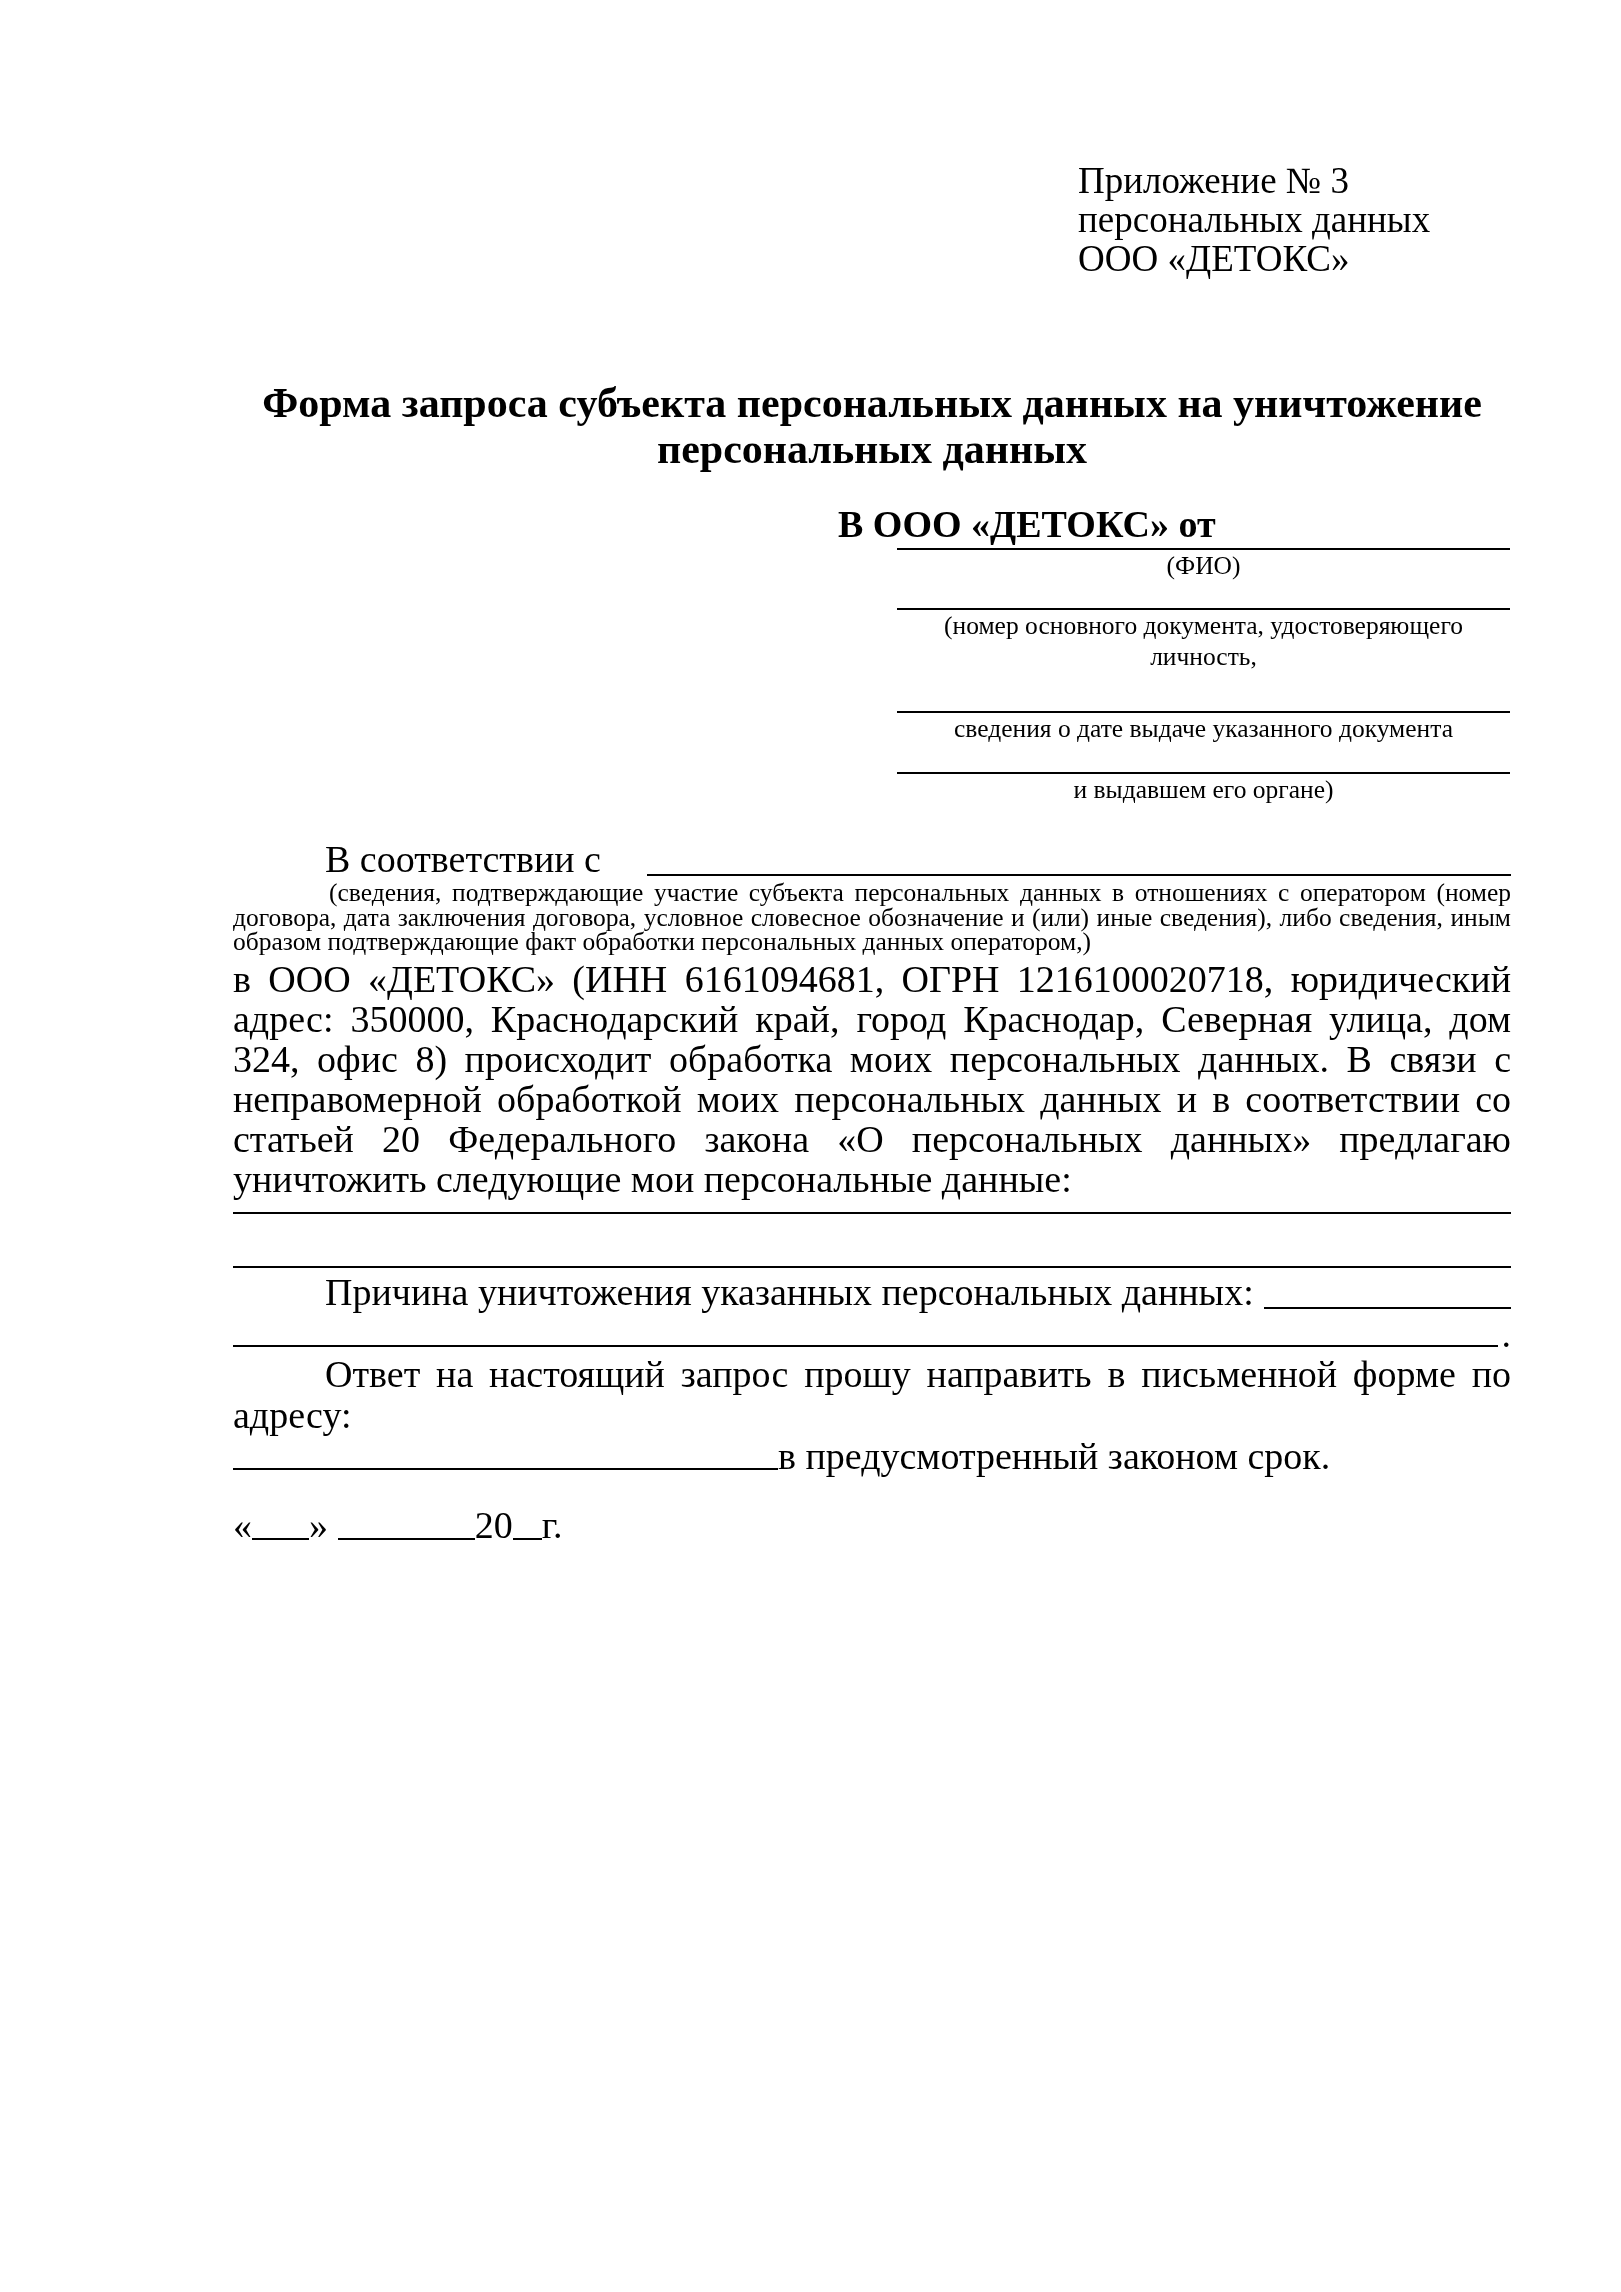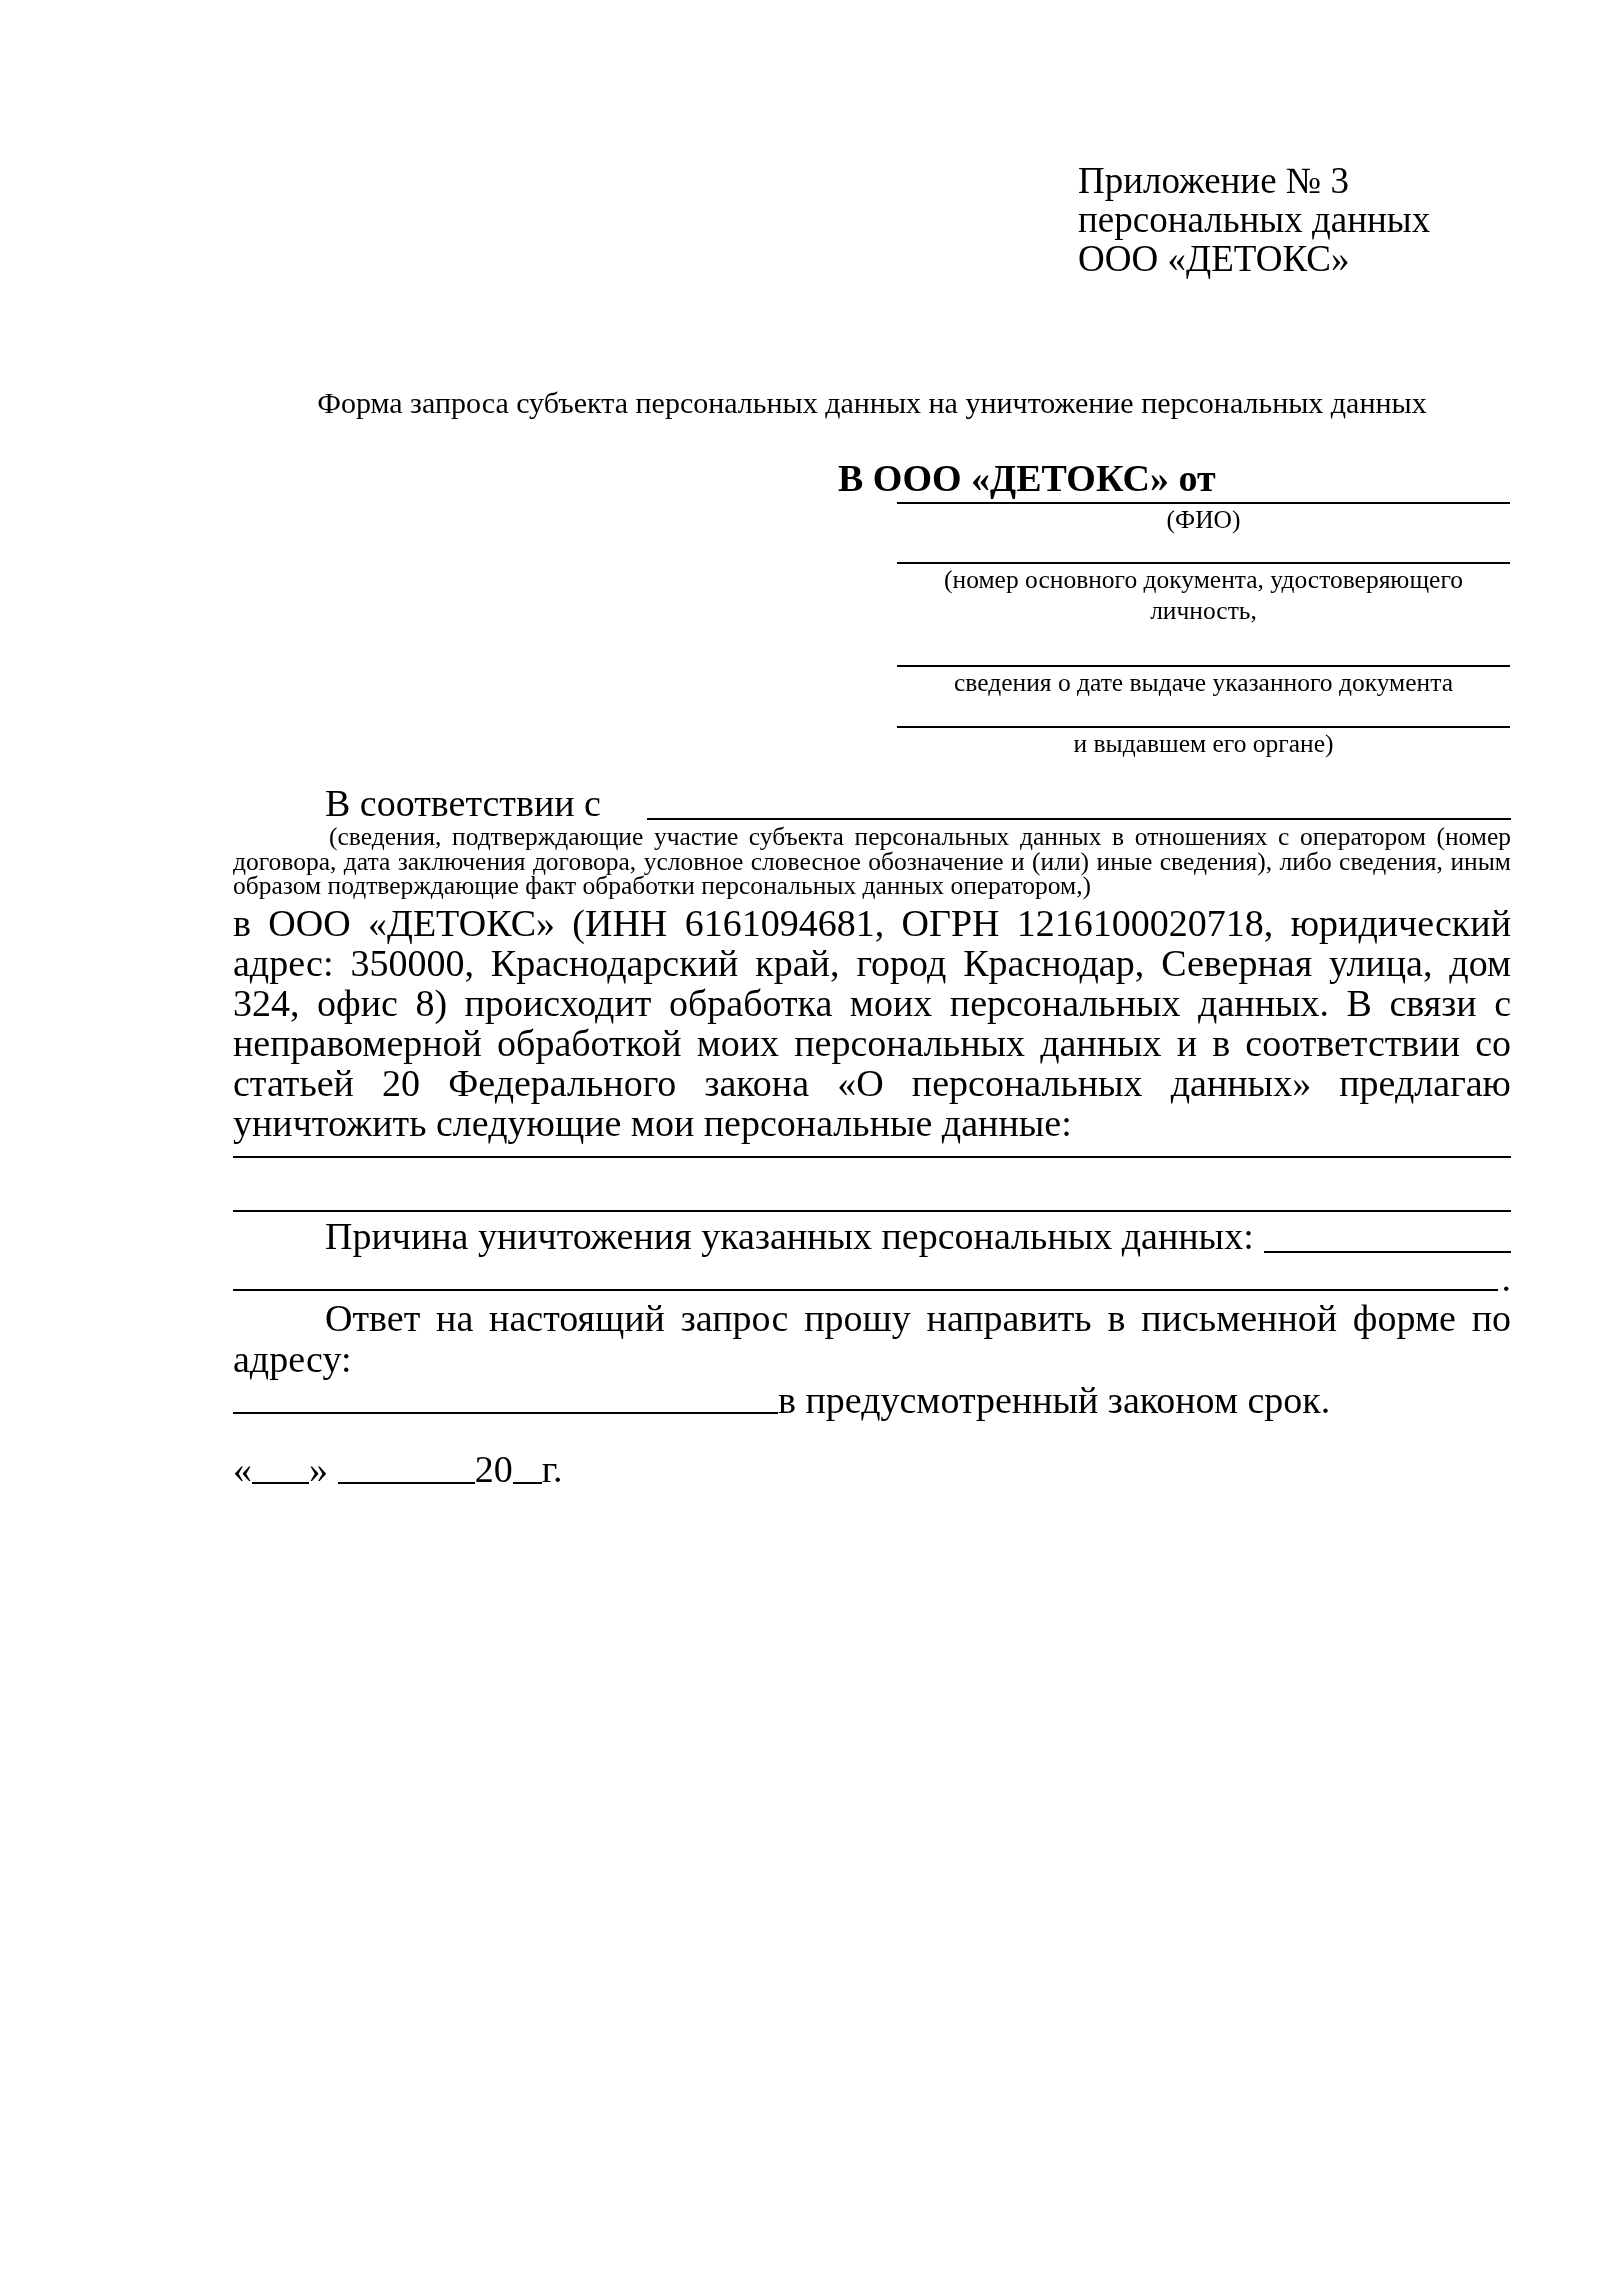--- a/index.html
+++ b/index.html
@@ -23,22 +23,22 @@
     margin-left:845px;
     font-size:37px;
     line-height:39px;
     white-space:nowrap;
   }
   
   .title{
     margin:102px auto 0 auto;
     width:1264px;
     text-align:center;
-    font-weight:normal;
-    font-size:30px;
+    font-weight:bold;
+    font-size:42px;
     line-height:46px;
   }
   
   .addressee{
     margin-top:29px;
     margin-left:605px;
     font-size:38px;
     line-height:47px;
     white-space:nowrap;
     font-weight:bold;
@@ -56,21 +56,21 @@
     text-align:center;
     font-size:25.5px;
     line-height:31px;
   }
   .gap28{margin-top:27.4px;}
   .gap40{margin-top:39px;}
   .gap29{margin-top:28px;}
   
   .accordance{
     display:flex;
-    margin-top:23px;
+    margin-top:33px;
     padding-left:92px;
     line-height:43px;
     white-space:nowrap;
     gap:32px;
   }
   .accordance .fill-line{
     flex:1;
     margin-left:13.7px;
     margin-bottom:5.9px;
     border-bottom:2.9px solid #000;

